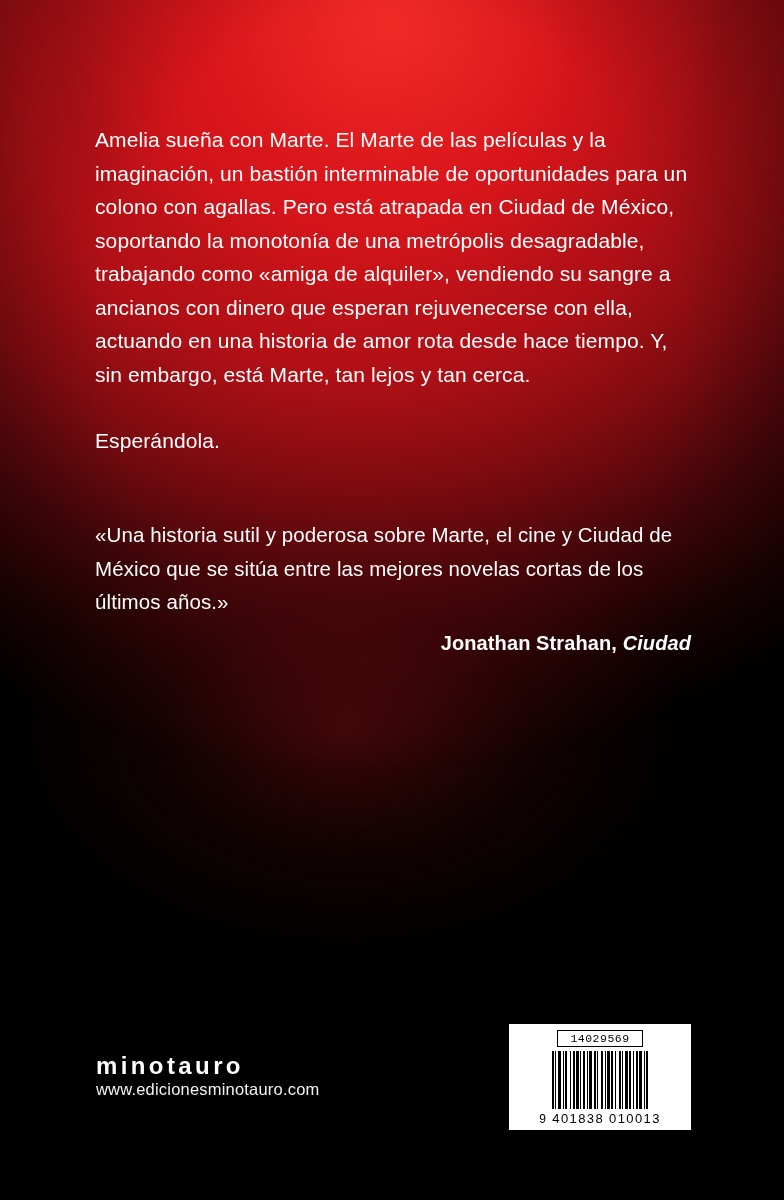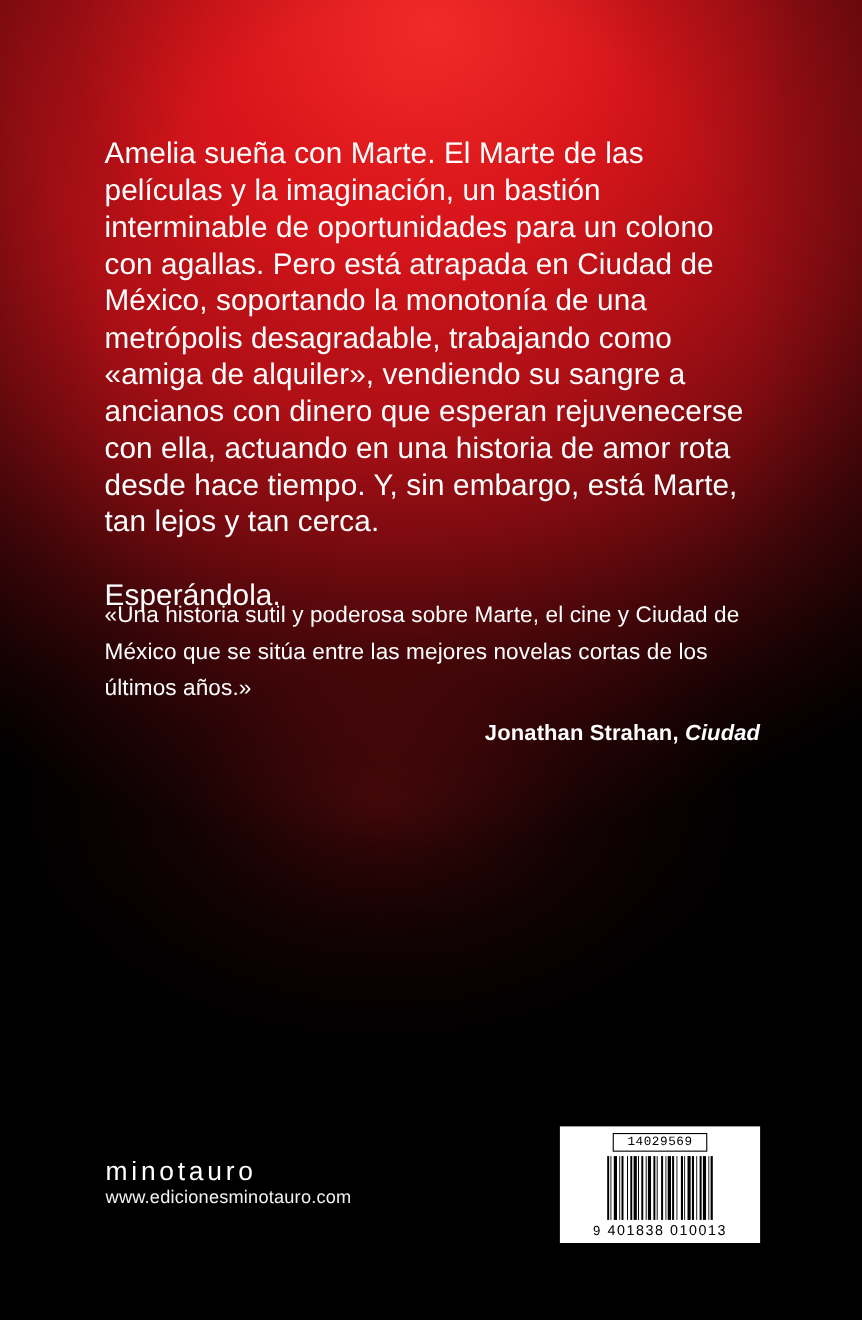--- a/index.html
+++ b/index.html
@@ -66,38 +66,37 @@
     position: absolute;
     inset: 0;
   }
 
   .blurb {
     position: absolute;
     left: 95px;
     top: 123px;
     width: 600px;
     color: #ffffff;
-    font-size: 27px;
+    font-size: 21px;
     line-height: 33.5px;
     letter-spacing: 0.1px;
   }
   .blurb p {
     margin: 0;
   }
   .blurb .spacer {
     height: 33px;
   }
 
   .quote-block {
     position: absolute;
     left: 95px;
     top: 518px;
     width: 600px;
     color: #ffffff;
-    margin-top: 24px;
   }
   .quote-text {
     font-size: 20.5px;
     line-height: 33.5px;
     letter-spacing: 0.1px;
     margin: 0;
   }
   .quote-attrib {
     margin-top: 13px;
     text-align: right;
@@ -114,21 +113,21 @@
   
   .publisher {
     position: absolute;
     left: 96px;
     top: 1052px;
     color: #ffffff;
   }
   .publisher-name {
     font-size: 24px;
     letter-spacing: 3.4px;
-    font-weight: 400;
+    font-weight: 700;
   }
   .publisher-url {
     font-size: 16.5px;
     letter-spacing: 0.2px;
     color: #f2f2f2;
   }
 
   
   .barcode-box {
     position: absolute;

